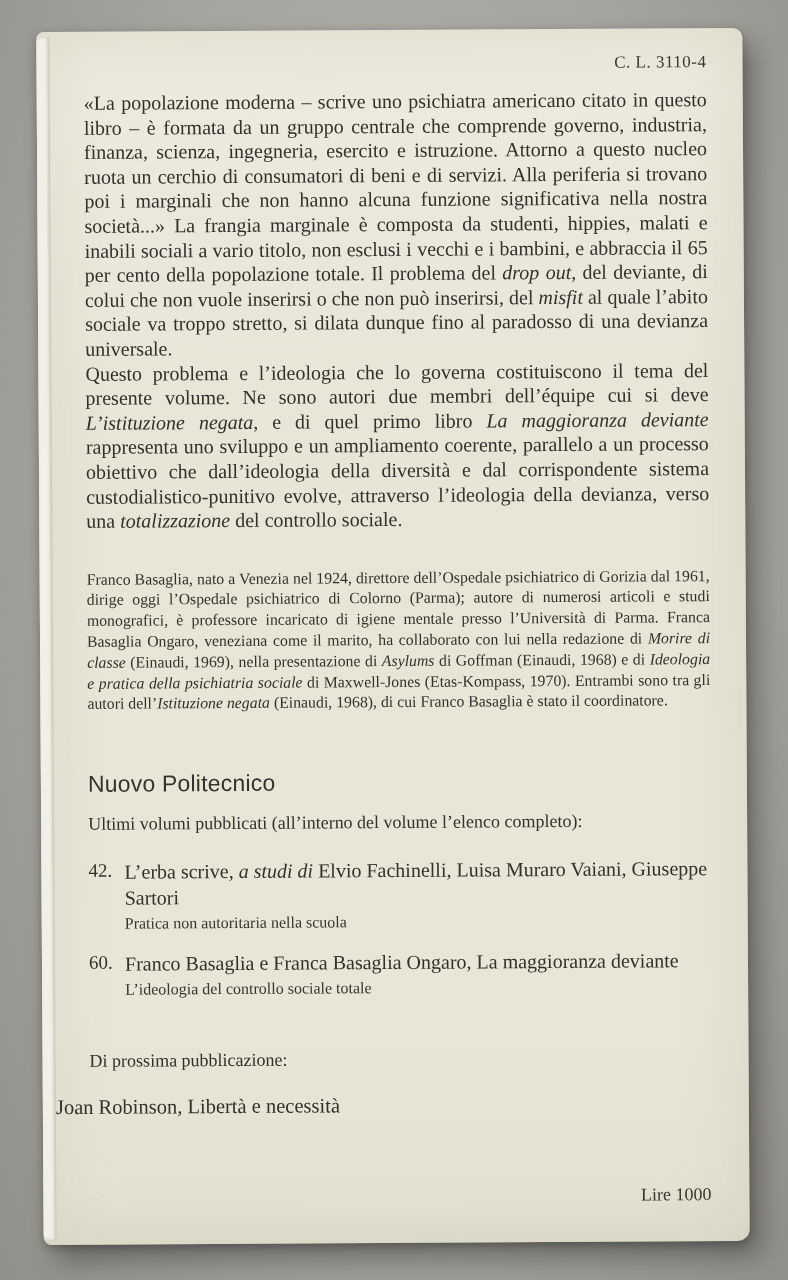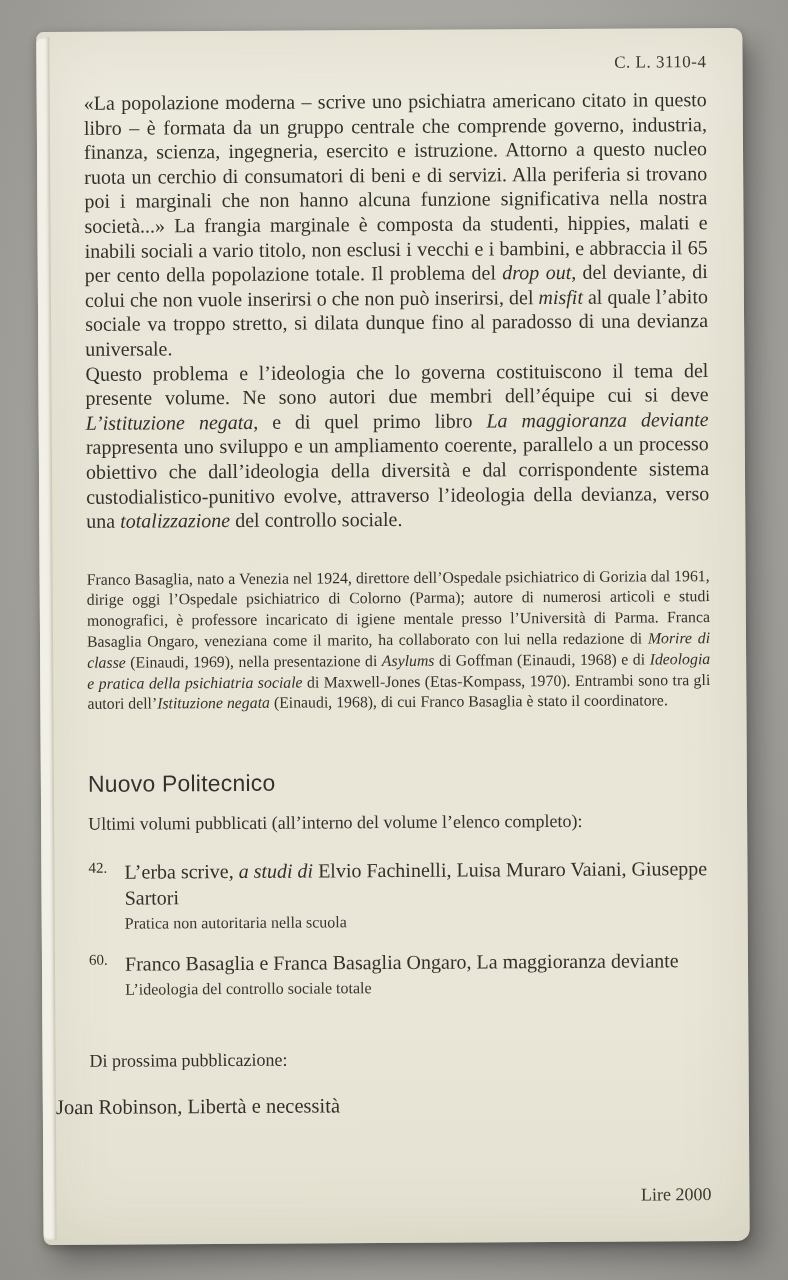--- a/index.html
+++ b/index.html
@@ -50,21 +50,21 @@
   }
   .series-title {
     margin: 56px 0 0 0;
     font-family: "Liberation Sans", "DejaVu Sans", sans-serif;
     font-size: 23px; font-weight: 400; letter-spacing: 0.2px; color: #34322d;
   }
   .series-intro { margin: 16px 0 0 0; font-size: 18px; color: #34312b; }
   .series-list { margin: 24px 0 0 0; padding: 0; list-style: none; }
   .series-item { display: flex; margin-top: 18px; }
   .series-item:first-child { margin-top: 0; }
-  .item-number { flex: 0 0 36px; font-size: 15px; padding-top: 1px; }
+  .item-number { flex: 0 0 36px; font-size: 19px; padding-top: 1px; }
   .item-body { flex: 1; }
   .item-title { font-size: 20px; line-height: 26px; }
   .item-subtitle { font-size: 16px; margin-top: 4px; color: #38352e; }
   .upcoming-label { margin: 52px 0 0 0; font-size: 18px; }
   .upcoming-title { margin: 24px 0 0 -34px; font-size: 20.5px; }
   .price {
     position: absolute; right: 38px; bottom: 36px;
     font-size: 18px; color: #3a372f;
   }
 </style>
@@ -102,17 +102,17 @@
           <span class="item-body">
             <span class="item-title"><span>Franco Basaglia e Franca Basaglia Ongaro, La maggioranza deviante</span></span>
             <div class="item-subtitle">L’ideologia del controllo sociale totale</div>
           </span>
         </li>
       </ol>
 
       <p class="upcoming-label">Di prossima pubblicazione:</p>
       <p class="upcoming-title">Joan Robinson, Libertà e necessità</p>
 
-      <div class="price">Lire 2000</div>
+      <div class="price">Lire 1000</div>
 
     </div>
   </div>
 </div>
 
 </body></html>

